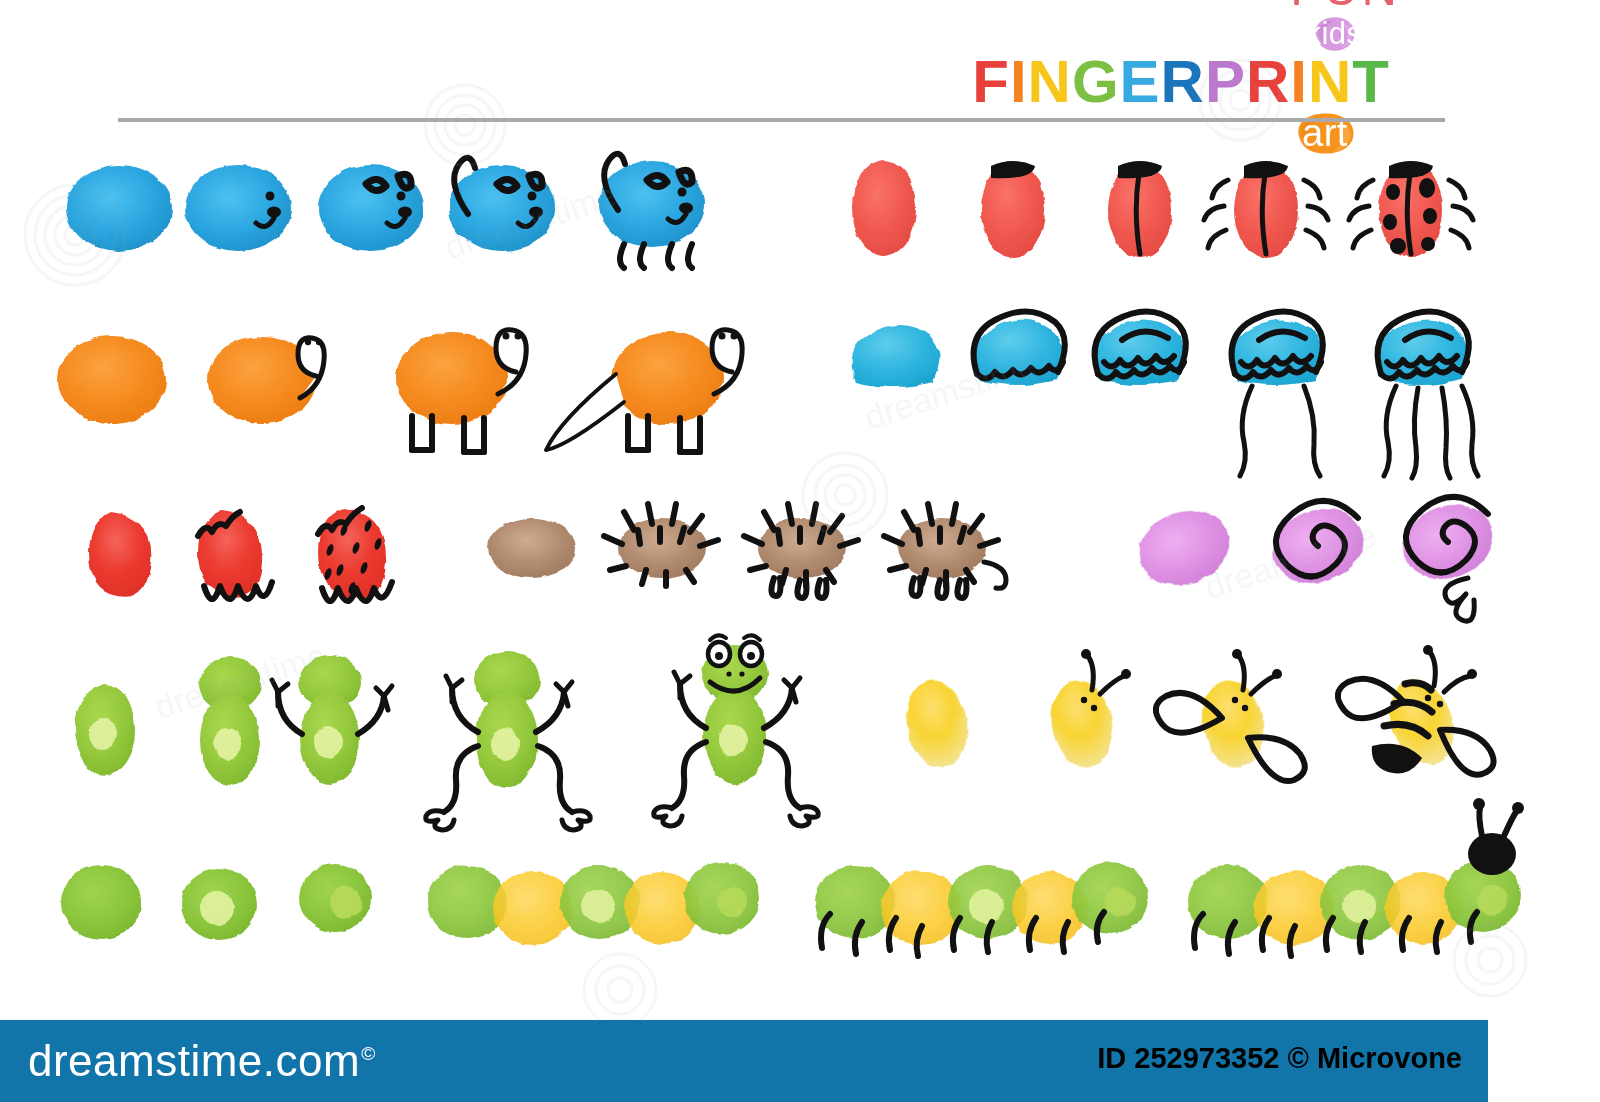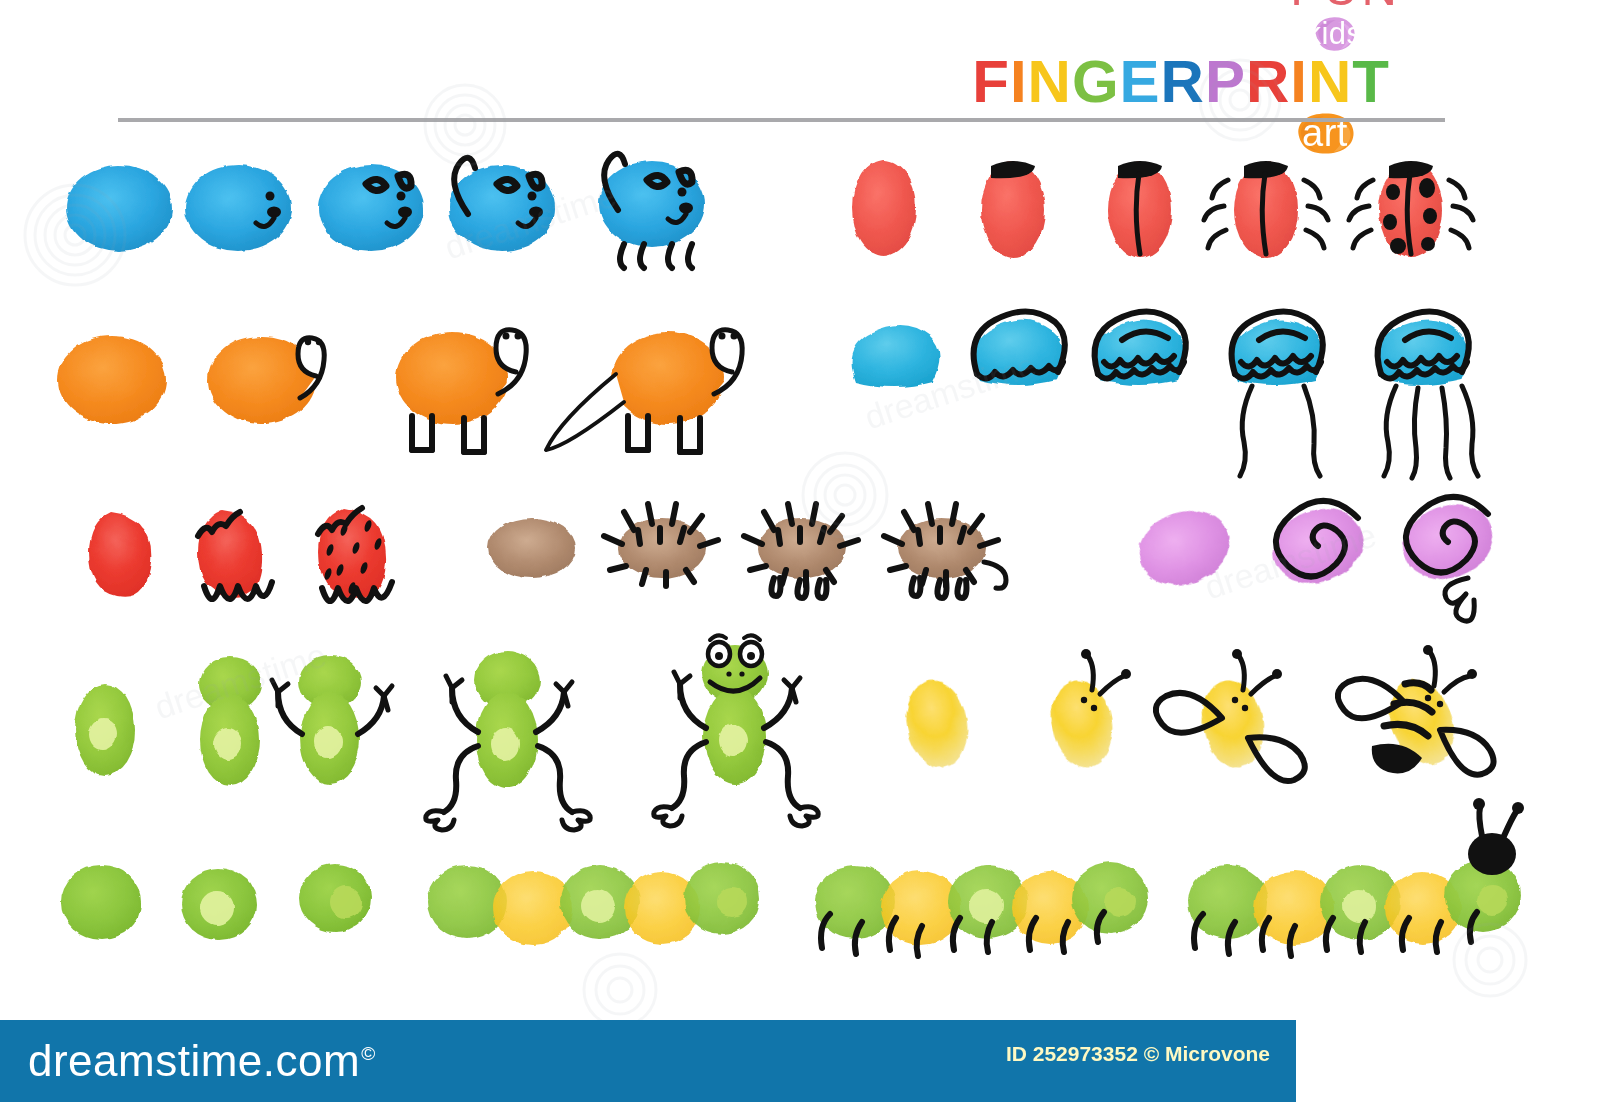--- a/index.html
+++ b/index.html
@@ -48,34 +48,34 @@
   }
   .divider{
     position:absolute;left:118px;top:118px;width:1327px;height:4px;
     background:#a9a9ac;z-index:3;
   }
   
   .sheet{position:absolute;left:0;top:130px;width:1600px;height:870px;z-index:4;}
   .sheet svg{display:block;}
   
   .footer{
-    position:absolute;left:0;bottom:0;width:1296px;height:82px;
+    position:absolute;left:0;bottom:0;width:1488px;height:82px;
     background:#1175aa;z-index:8;
   }
   .footer .ds-logo{
     position:absolute;left:28px;top:16px;
     color:#fff;font-size:44px;letter-spacing:.5px;
     font-family:"Liberation Sans", sans-serif;
   }
   .footer .ds-logo .reg{
     font-size:19px;vertical-align:super;margin-left:1px;
   }
   .footer .ds-id{
     position:absolute;right:26px;top:22px;
-    color:#fef9c3;font-size:21px;font-weight:bold;
+    color:#000000;font-size:29px;font-weight:bold;
     font-family:"Liberation Sans", sans-serif;
   }
 </style>
 </head>
 <body>
 
 <div class="title-bar">
 
   <span class="word t-fun">FUN</span>
 

